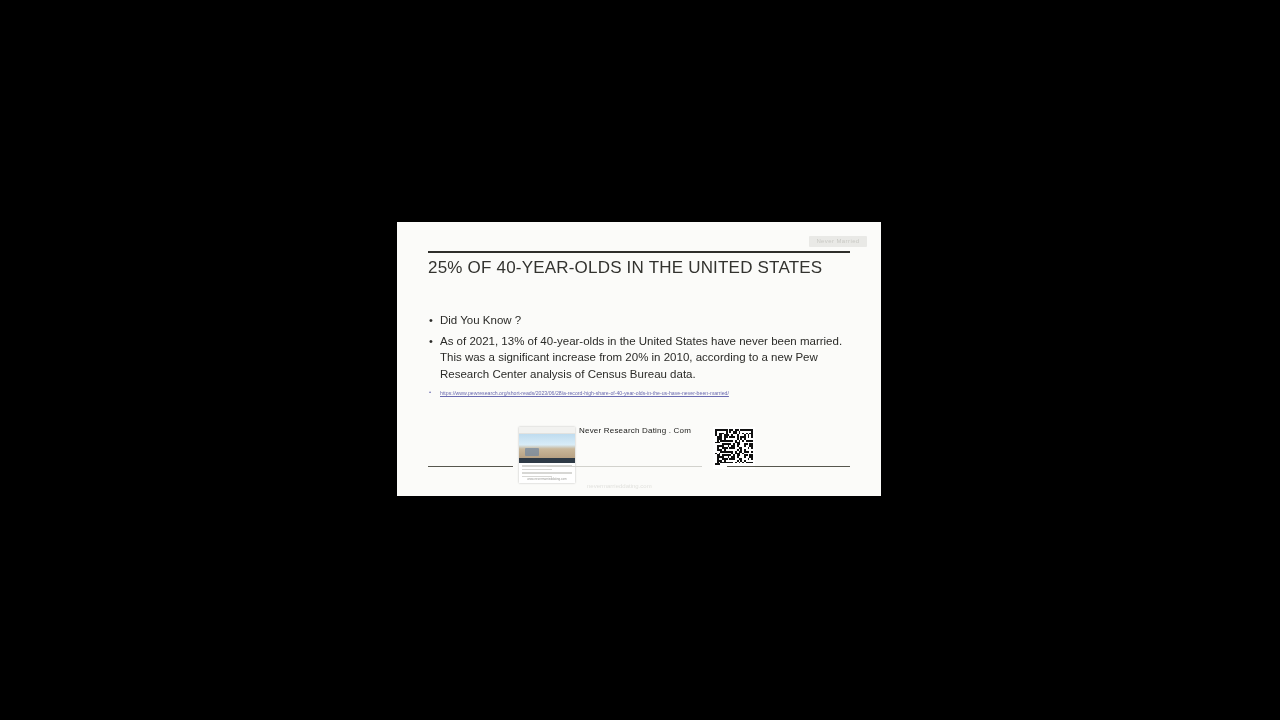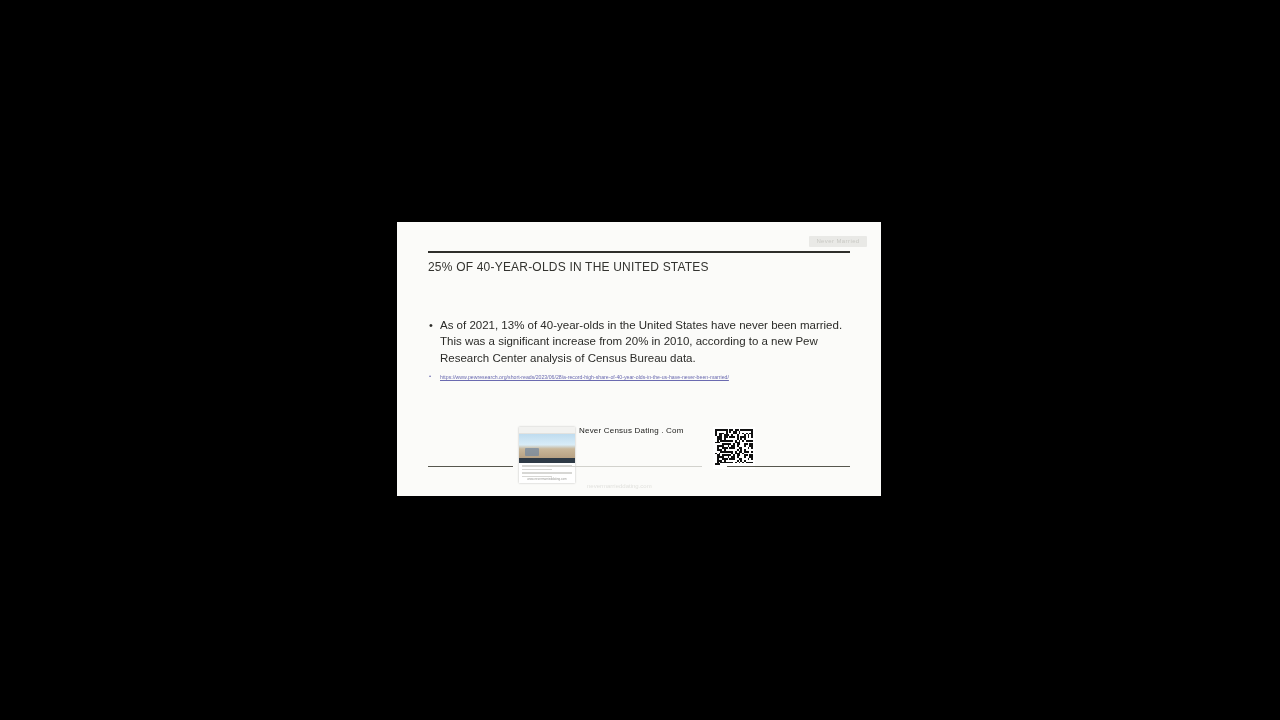--- a/index.html
+++ b/index.html
@@ -54,21 +54,21 @@
     width: 422px;
     height: 2px;
     background: #2f2f2b;
   }
 
   .title {
     position: absolute;
     left: 31px;
     top: 38px;
     width: 420px;
-    font-size: 12px;
+    font-size: 17px;
     line-height: 15px;
     color: #33332f;
     letter-spacing: .2px;
   }
   .title div { white-space: nowrap; }
 
   .bullets {
     position: absolute;
     left: 31px;
     top: 90px;
@@ -242,40 +242,41 @@
 
     <div class="watermark">Never Married</div>
 
     <div class="top-rule"></div>
 
     <div class="title">
       <div>25% OF 40-YEAR-OLDS IN THE UNITED STATES</div>
     </div>
 
     <div class="bullets">
+      <div class="bullet">Did You Know ?</div>
       <div class="bullet para">As of 2021, 13% of 40-year-olds in the United States have never been married. This was a significant increase from 20% in 2010, according to a new Pew Research Center analysis of Census Bureau data.</div>
       <div class="bullet link">
         <a href="#">https://www.pewresearch.org/short-reads/2023/06/28/a-record-high-share-of-40-year-olds-in-the-us-have-never-been-married/</a>
       </div>
     </div>
 
     <div class="thumb">
       <div class="t-head"></div>
       <div class="t-hero"></div>
       <div class="t-bar"></div>
       <div class="t-body">
         <div class="t-line"></div>
         <div class="t-line s"></div>
         <div class="t-line"></div>
         <div class="t-line s"></div>
       </div>
       <div class="t-foot">www.nevermarrieddating.com</div>
     </div>
 
-    <div class="brand-text">Never Census Dating . Com</div>
+    <div class="brand-text">Never Research Dating . Com</div>
 
     <div class="qr">
       <div class="qr-grid" id="qr-grid">
           <i class="on"></i>
           <i class="on"></i>
           <i class="on"></i>
           <i class="on"></i>
           <i class="on"></i>
           <i class="on"></i>
           <i class="on"></i>

